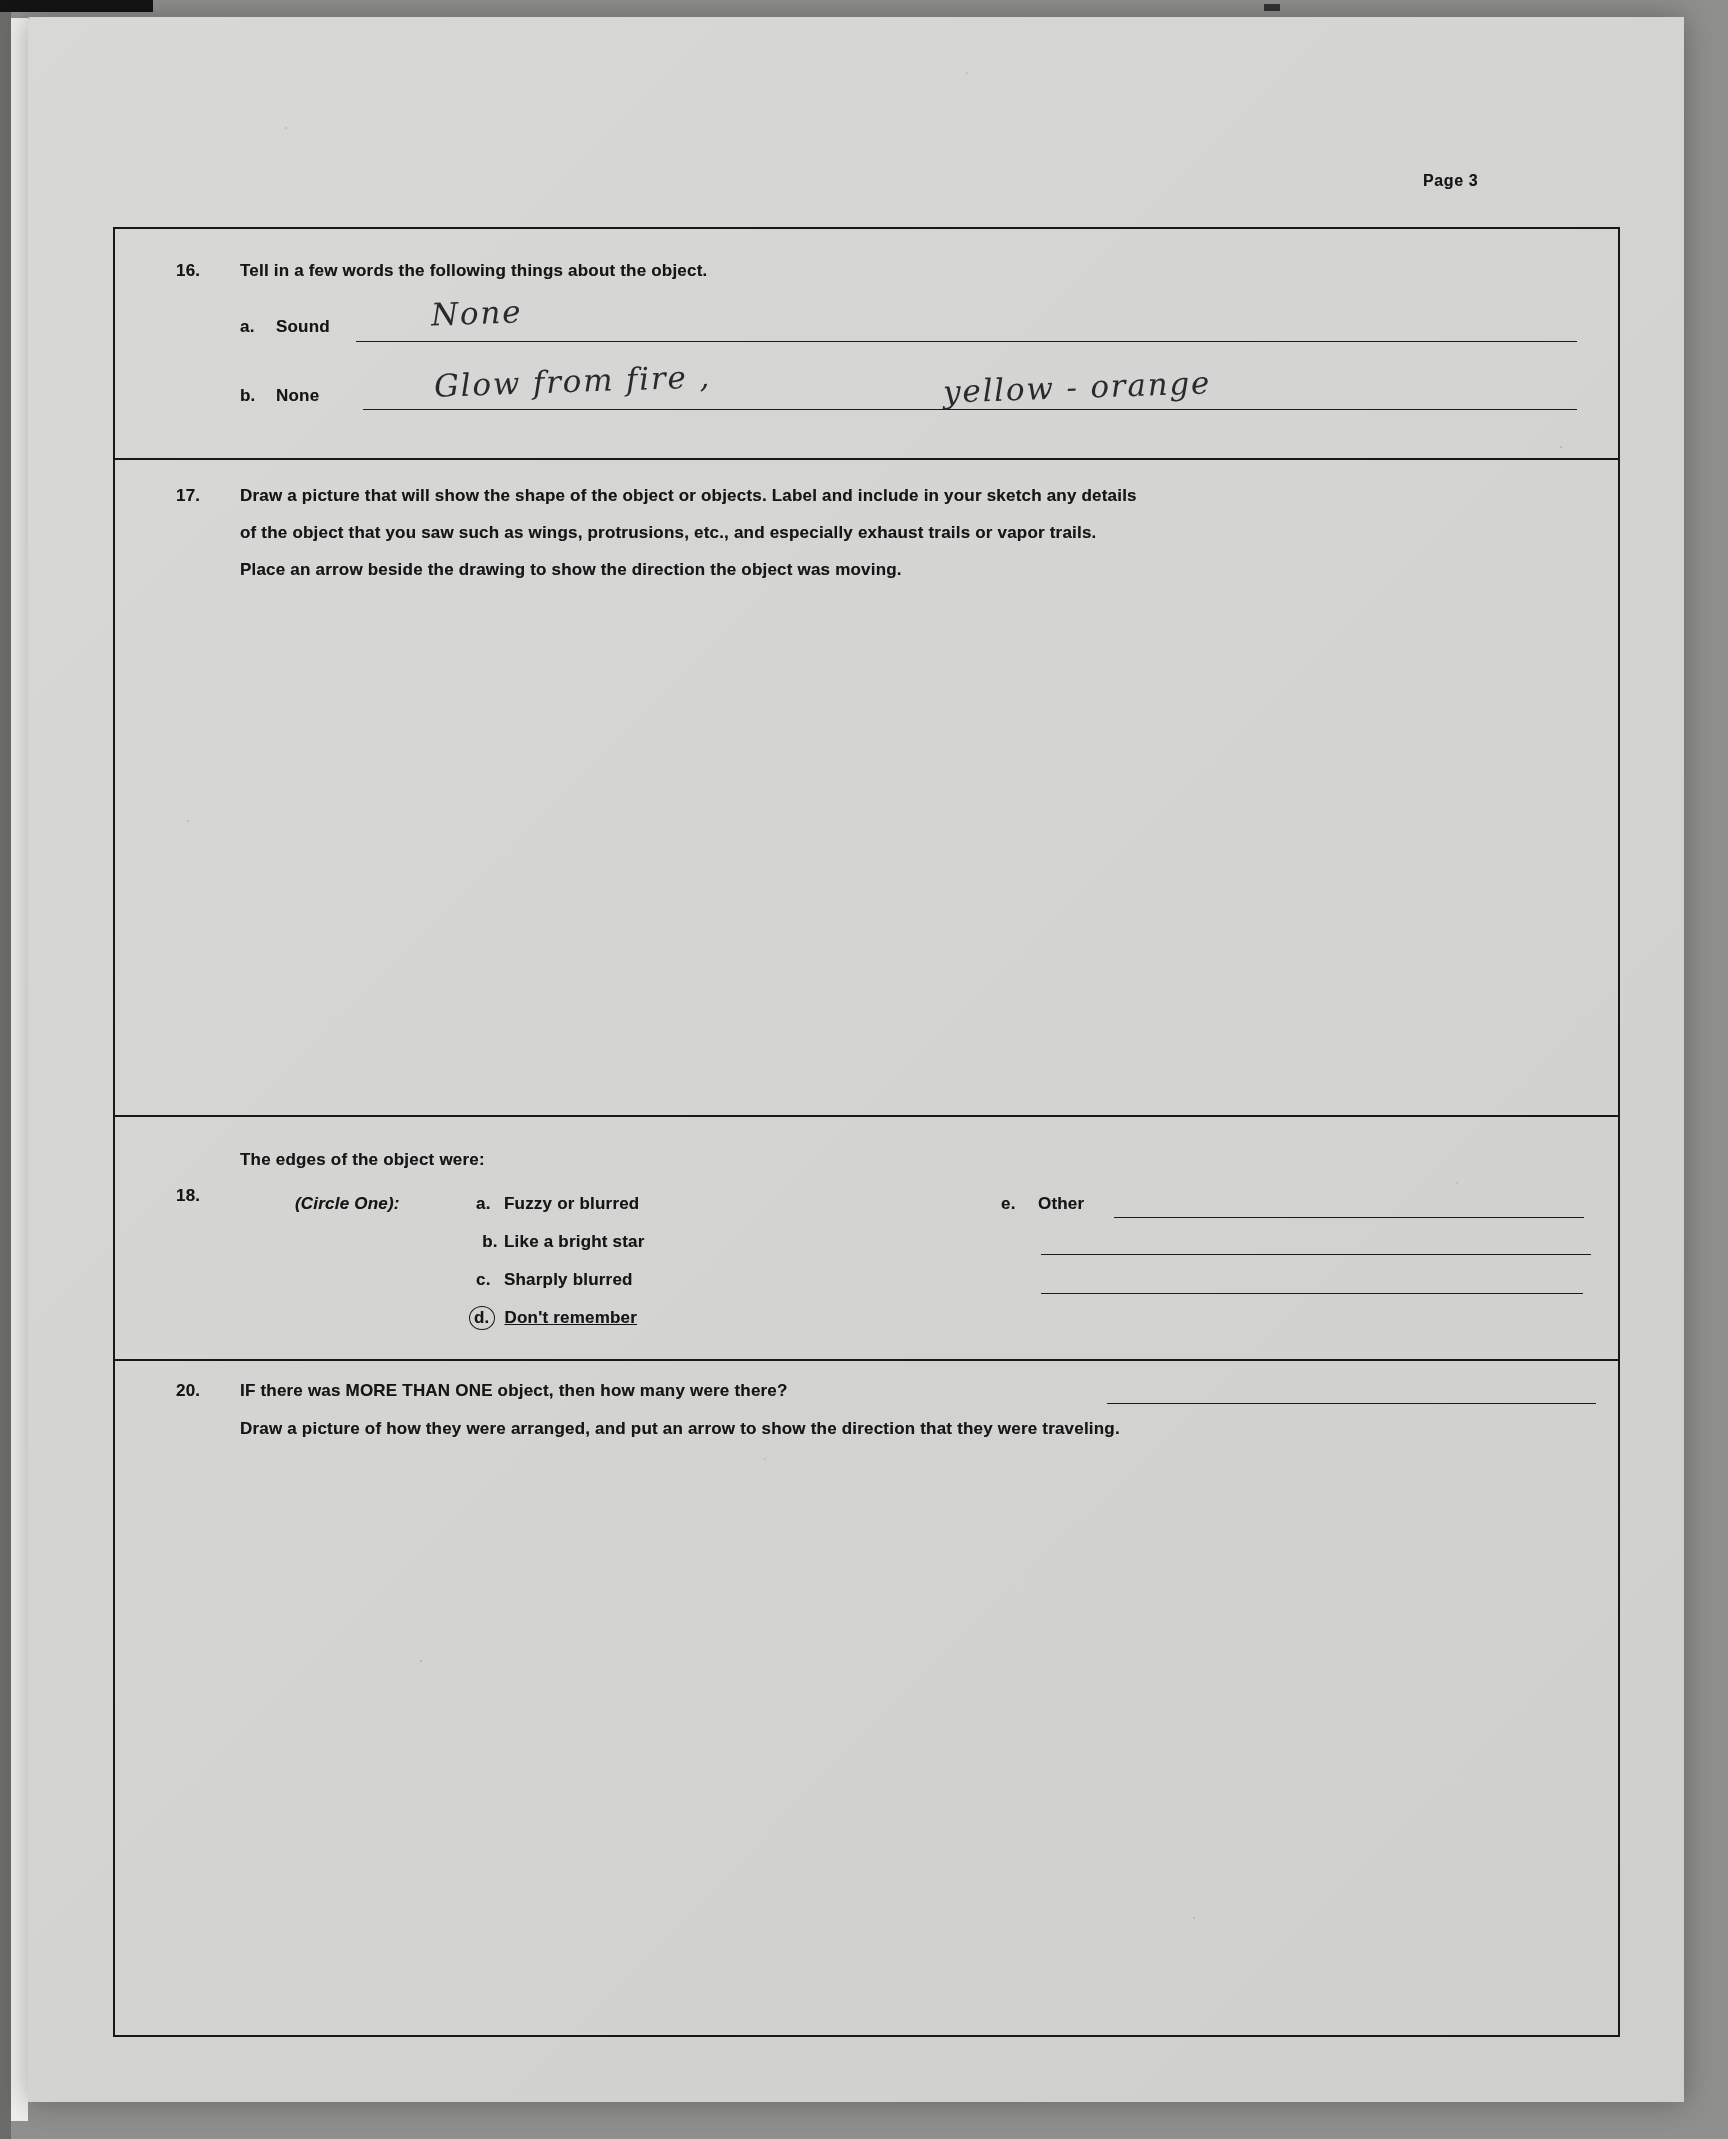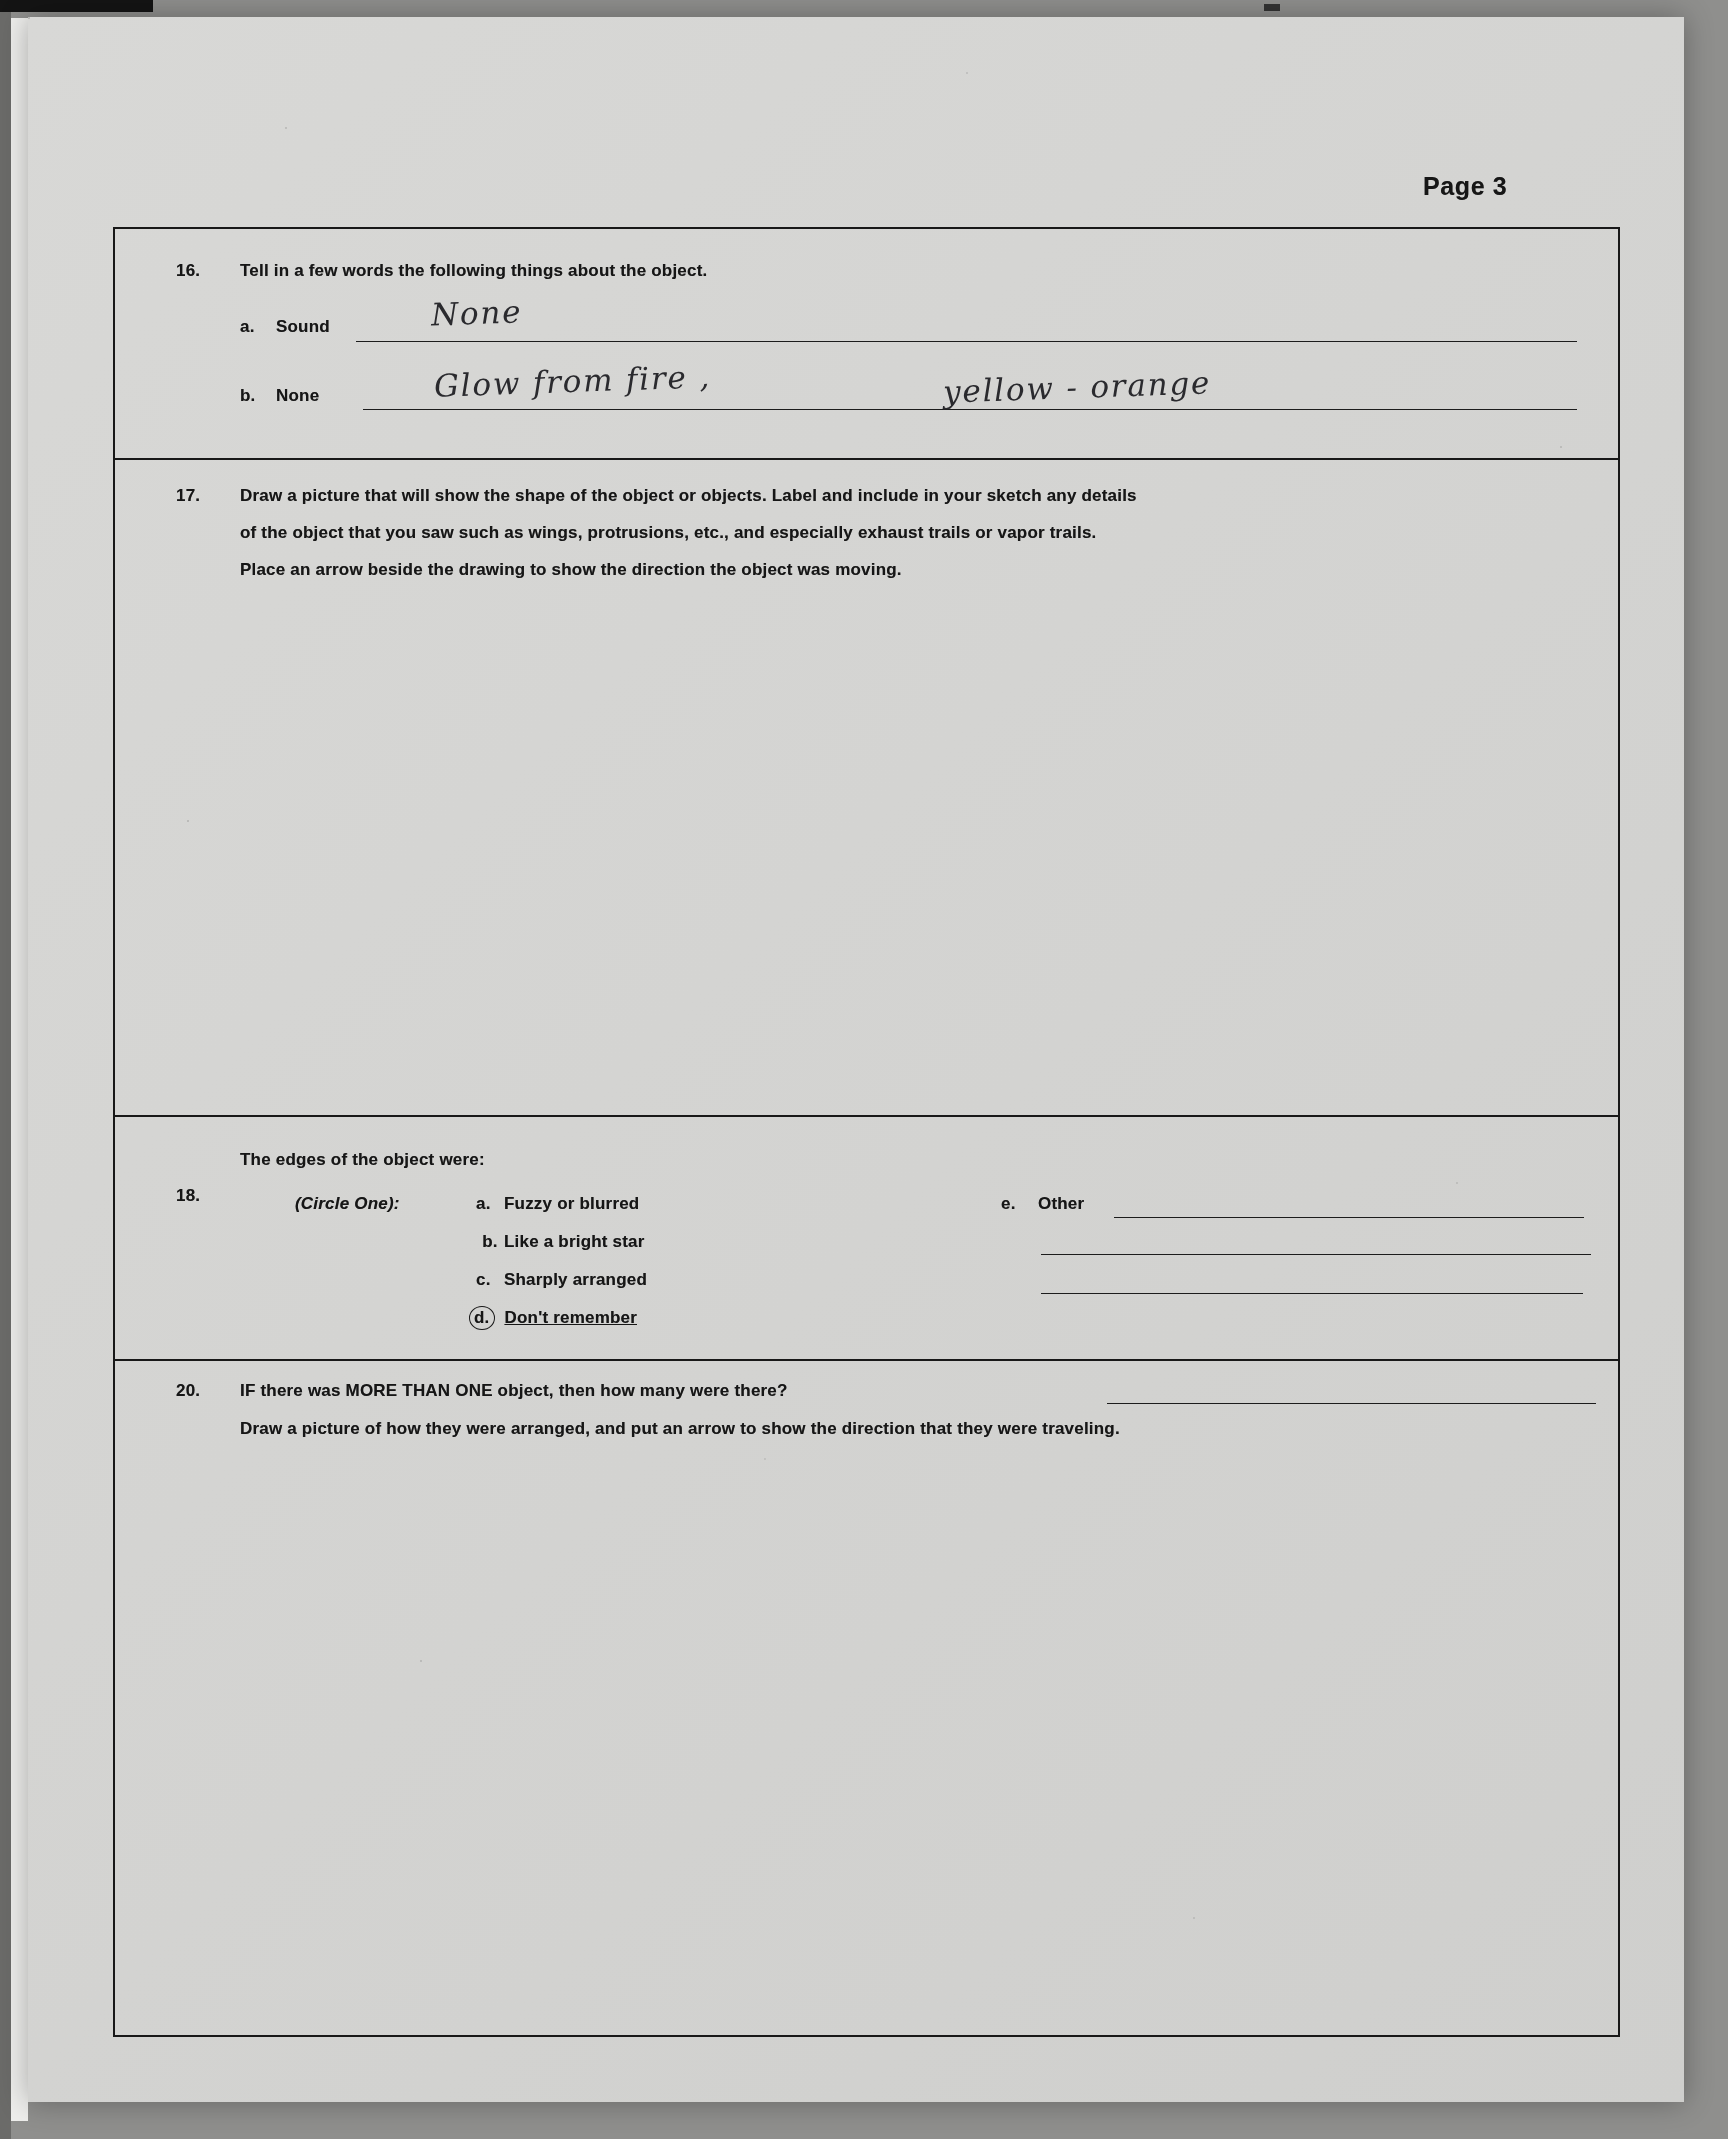--- a/index.html
+++ b/index.html
@@ -21,21 +21,21 @@
     box-shadow:257px 110px 0 rgba(0,0,0,0.15), 938px 55px 0 rgba(0,0,0,0.12),
       1532px 429px 0 rgba(0,0,0,0.14), 159px 803px 0 rgba(0,0,0,0.16),
       1428px 1165px 0 rgba(0,0,0,0.12), 392px 1643px 0 rgba(0,0,0,0.15),
       1165px 1900px 0 rgba(0,0,0,0.12), 736px 1441px 0 rgba(0,0,0,0.1);}
   .print{
     position:absolute;font-weight:bold;font-size:17px;color:#161616;
     letter-spacing:0.2px;white-space:nowrap;
     text-shadow:0 0 0.6px rgba(25,25,25,0.45);
   }
   .italic{font-style:italic;}
-  .page-label{font-size:25px;letter-spacing:0.6px;}
+  .page-label{font-size:16px;letter-spacing:0.6px;}
   .box{
     position:absolute;left:113px;top:227px;width:1503px;height:1806px;
     border:2.5px solid #181818;
   }
   .hr{position:absolute;left:0;width:100%;height:0;border-top:2.5px solid #181818;}
   .blank{position:absolute;height:0;border-bottom:1.8px solid #1c1c1c;}
   .hand{
     position:absolute;font-family:"DejaVu Serif", serif;font-style:italic;
     font-size:31px;color:#2a2a2e;letter-spacing:1.8px;white-space:nowrap;
     transform:rotate(-2deg);
@@ -95,21 +95,21 @@
     <div class="print" style="left:125px;top:921px;">The edges of the object were:</div>
     <div class="print italic" style="left:180px;top:965px;">(Circle One):</div>
 
     <div class="print" style="left:361px;top:965px;">
       <span class="opt-letter">a.</span><span>Fuzzy or blurred</span>
     </div>
     <div class="print" style="left:361px;top:1003px;text-align:center;">
       <span class="opt-letter">b.</span><span>Like a bright star</span>
     </div>
     <div class="print" style="left:361px;top:1041px;">
-      <span class="opt-letter">c.</span><span>Sharply arranged</span>
+      <span class="opt-letter">c.</span><span>Sharply blurred</span>
     </div>
     <div class="print" style="left:361px;top:1077px;">
       <span class="opt-letter circled">d.</span><span style="margin-left:9.8px;text-decoration:underline;">Don't remember</span>
     </div>
 
     <div class="print" style="left:886px;top:965px;">e.</div>
     <div class="print" style="left:923px;top:965px;">Other</div>
     <div class="blank" style="left:999px;top:988px;width:470px;"></div>
     <div class="blank" style="left:926px;top:1025px;width:550px;"></div>
     <div class="blank" style="left:926px;top:1064px;width:542px;"></div>

